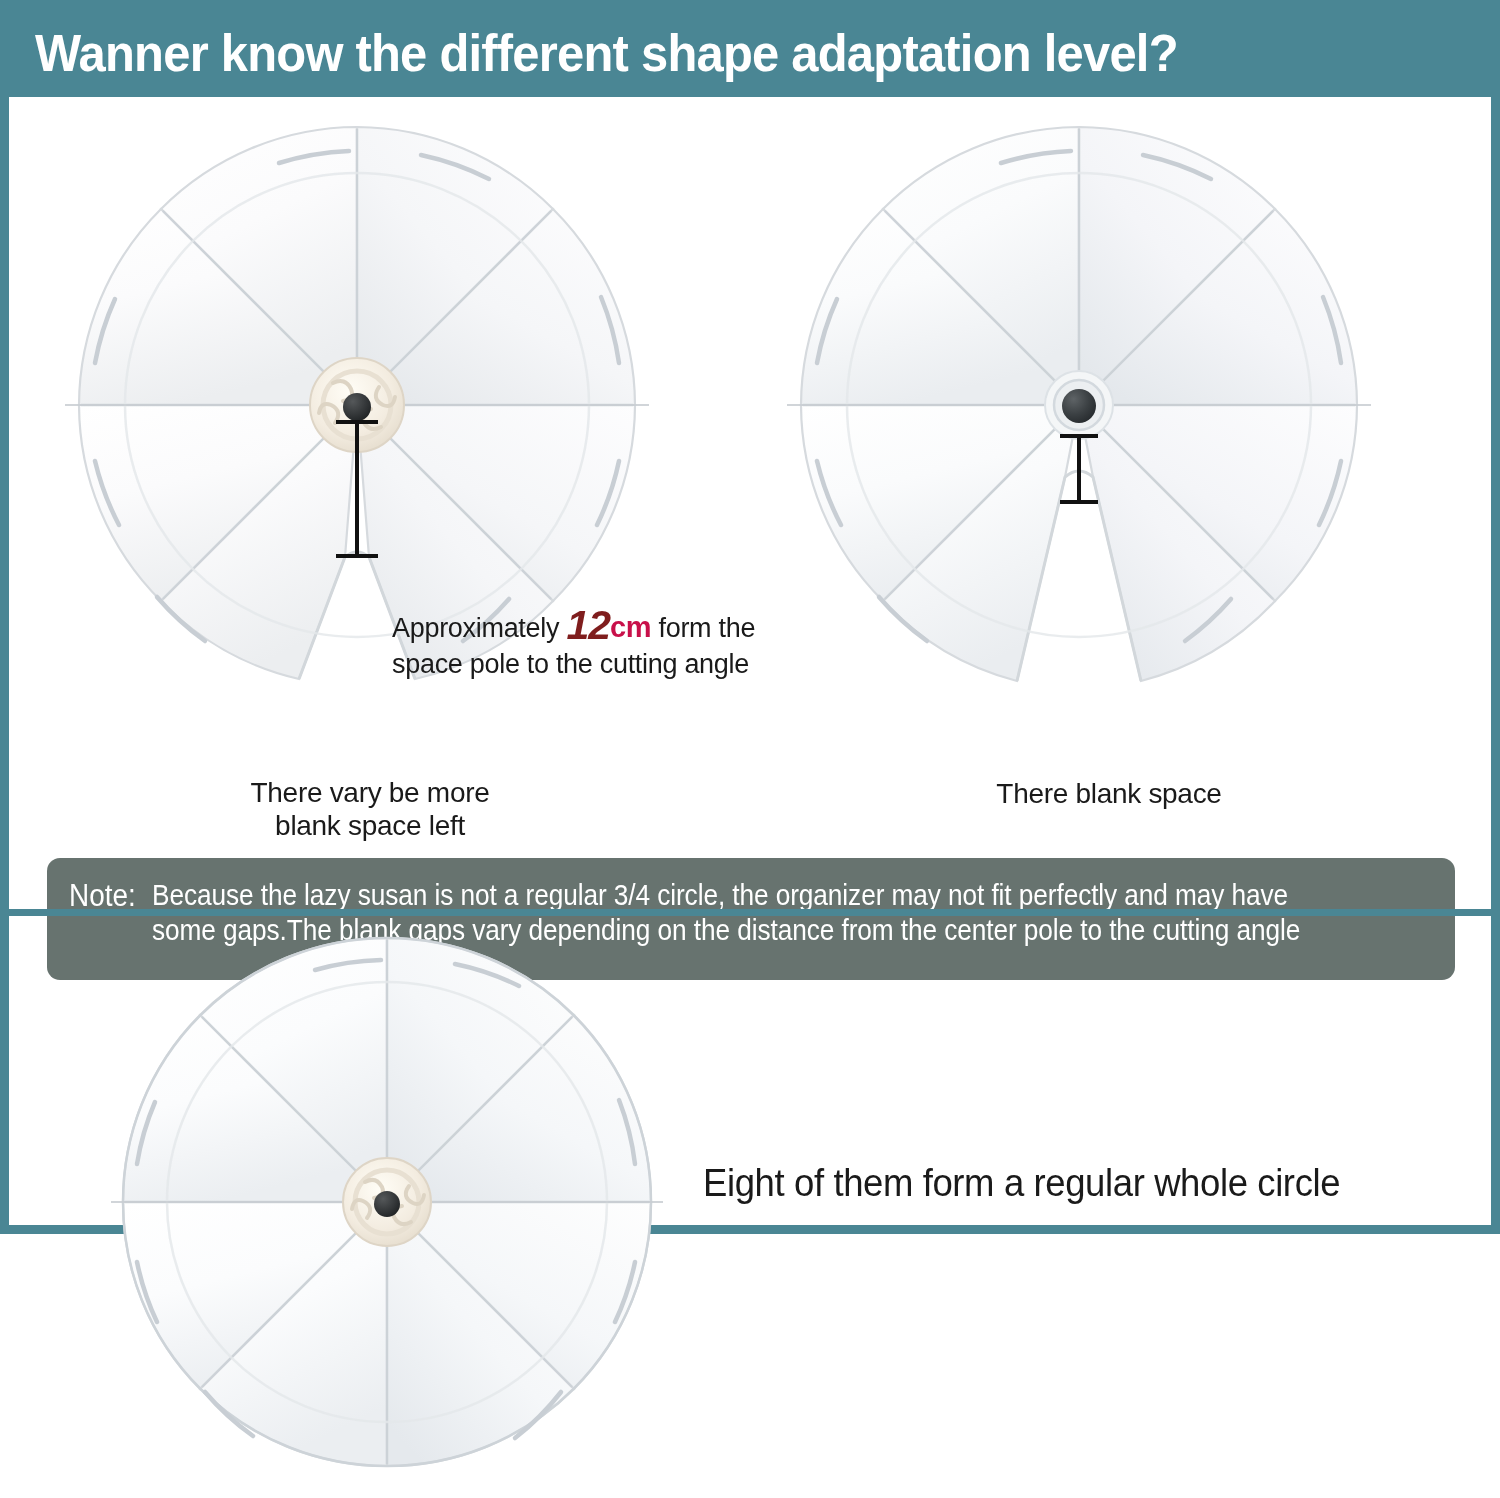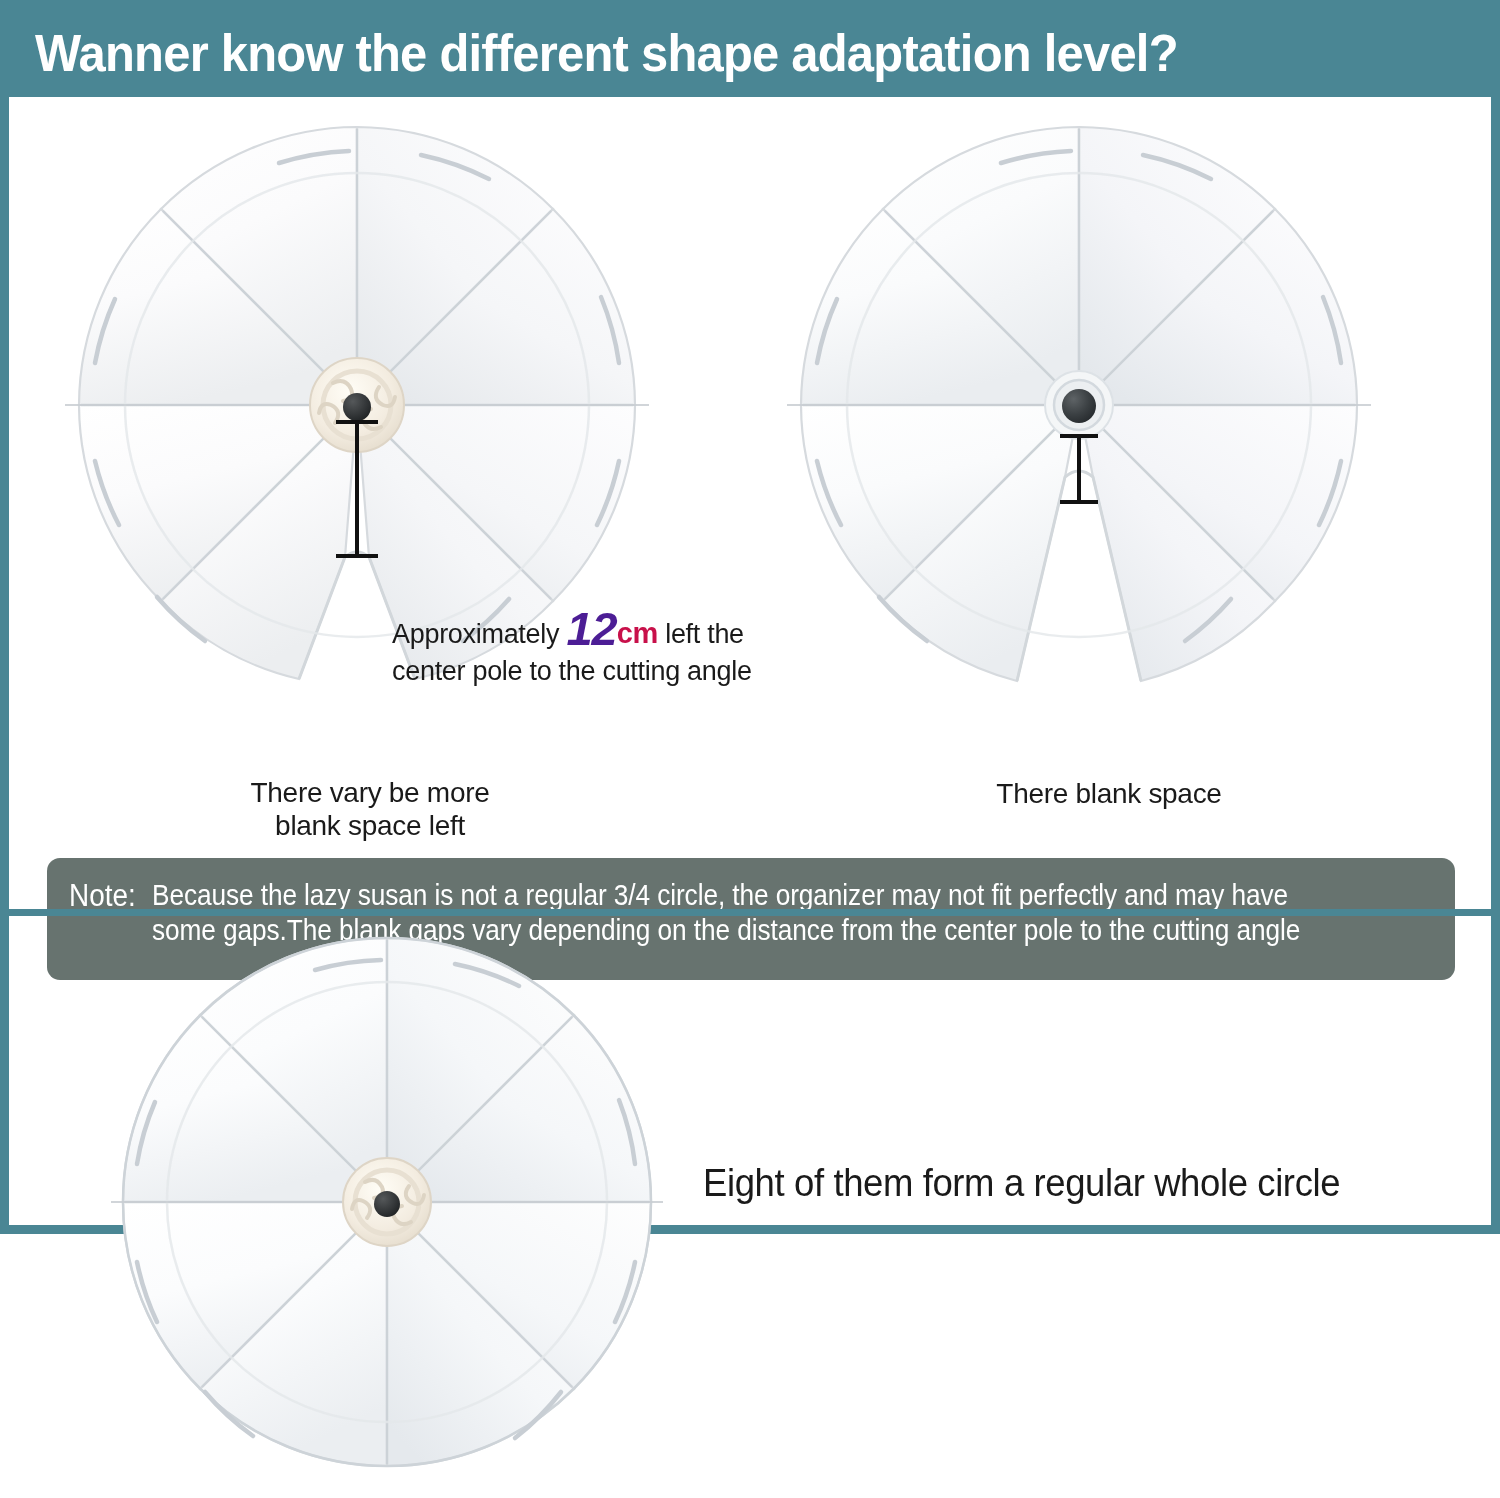--- a/index.html
+++ b/index.html
@@ -81,22 +81,22 @@
   .callout {
     position: absolute;
     color: #1a1a1a;
     font-family: "Liberation Sans", sans-serif;
     font-size: 27px;
     line-height: 1.14;
     white-space: nowrap;
     letter-spacing: -0.3px;
   }
   .callout .big-num {
-    color: #4c1d95;
-    font-size: 47px;
+    color: #7f1d1d;
+    font-size: 41px;
     font-weight: bold;
     font-style: italic;
     letter-spacing: -1px;
     vertical-align: -2px;
   }
   .callout .unit {
     color: #c8104a;
     font-size: 29px;
     font-weight: bold;
     letter-spacing: -0.3px;
@@ -280,22 +280,22 @@
         <g>
           <line x1="477" y1="682" x2="527" y2="625" stroke="#5a6a6a" stroke-width="3.4" stroke-dasharray="11 9"></line>
           <polygon points="534,617 513,627 526,639" fill="#5a6a6a"></polygon>
           <polygon points="470,690 491,680 478,668" fill="#5a6a6a"></polygon>
         </g>
       </svg>
 
       <div class="callout callout-left">
         <span>Approximately</span>
         <span class="big-num">12</span><span class="unit">cm</span>
-        <span>left the</span><br>
-        <span>center pole to the cutting angle</span>
+        <span>form the</span><br>
+        <span>space pole to the cutting angle</span>
       </div>
     </div>
 
     <div class="gap-caption gap-caption-left">There vary be more blank space left</div>
 
     <div class="panel panel-right">
       <svg class="product-svg" width="690" height="600" viewBox="0 0 690 600">
         <defs>
           <linearGradient id="wedgeGradC" x1="0" y1="0" x2="0.35" y2="1">
             <stop offset="0%" stop-color="#ffffff"></stop>

